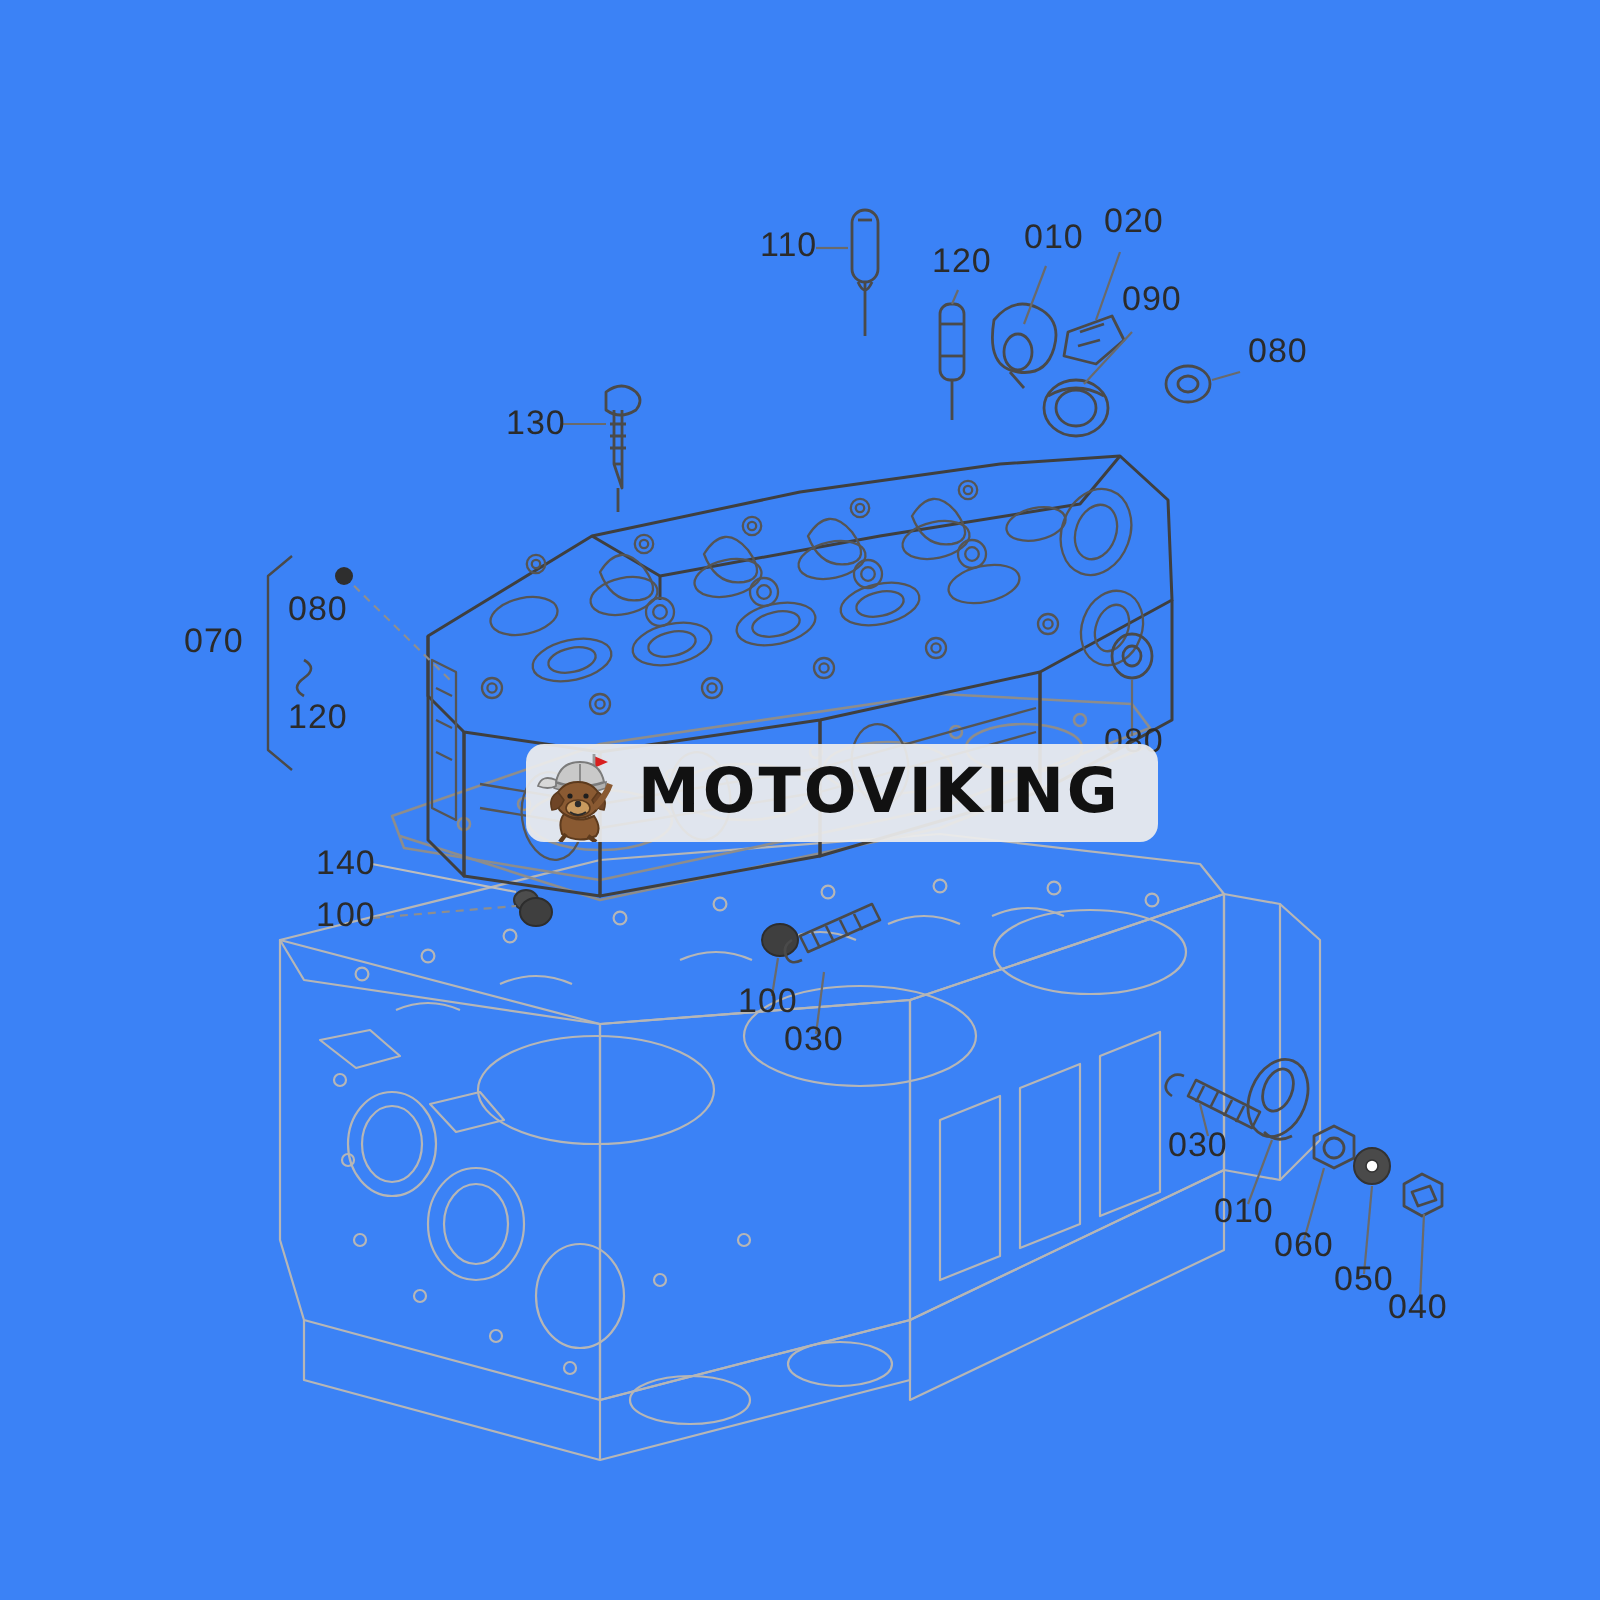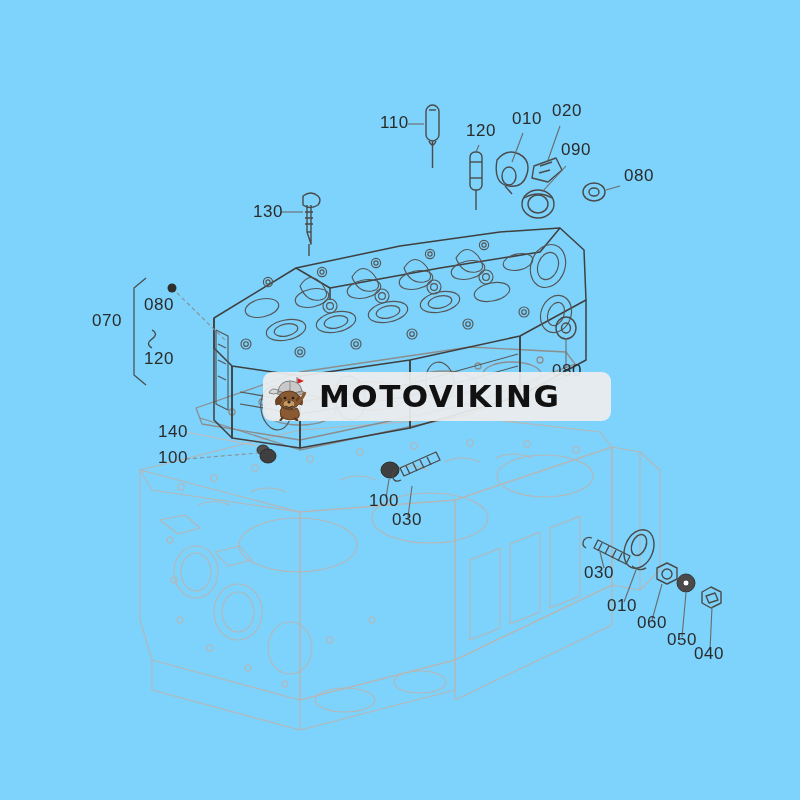--- a/index.html
+++ b/index.html
@@ -8,21 +8,21 @@
     padding: 0;
     background: #ffffff;
   }
   body {
     font-family: "Liberation Sans", sans-serif;
   }
   #page {
     position: relative;
     width: 800px;
     height: 800px;
-    background: #7dd3fc;
+    background: #3b82f6;
     overflow: hidden;
   }
   #diagram-svg {
     position: absolute;
     left: 0;
     top: 0;
     width: 800px;
     height: 800px;
   }
   .label-text {
@@ -30,21 +30,21 @@
     font-size: 17px;
     font-weight: 400;
     fill: #2b2b2b;
     letter-spacing: 0.5px;
   }
   
   #watermark {
     position: absolute;
     left: 263px;
     top: 372px;
-    width: 348px;
+    width: 316px;
     height: 49px;
     background: rgba(237,237,237,0.93);
     border-radius: 9px;
     display: flex;
     align-items: center;
     overflow: hidden;
   }
   #wm-mascot {
     position: relative;
     width: 54px;

